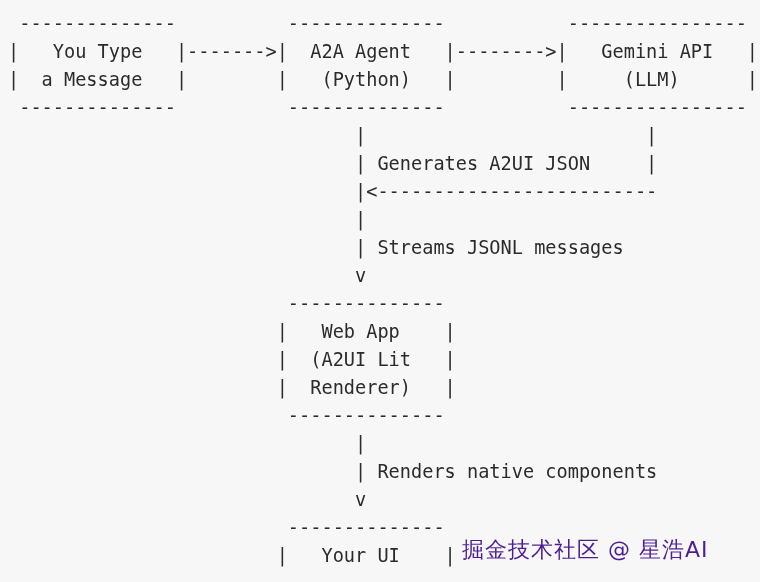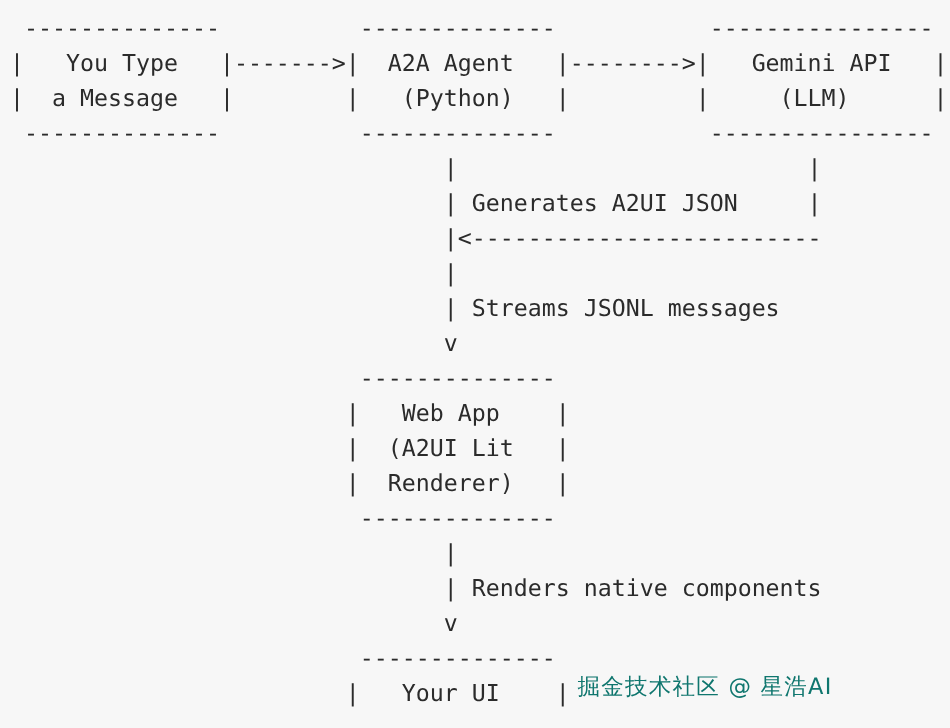--- a/index.html
+++ b/index.html
@@ -35,23 +35,23 @@
     white-space: pre;
     -webkit-font-smoothing: none;
   }
 
   
   .watermark {
     position: absolute;
     left: 462px;
     top: 535px;
     font-family: "DejaVu Sans", "Liberation Sans", sans-serif;
-    font-size: 18px;
+    font-size: 22px;
     line-height: 30px;
-    color: #0f766e;
+    color: #4c1d95;
     white-space: pre;
     letter-spacing: 1px;
     user-select: none;
   }
 </style>
 </head>
 <body>
 
 <div id="canvas">
 

